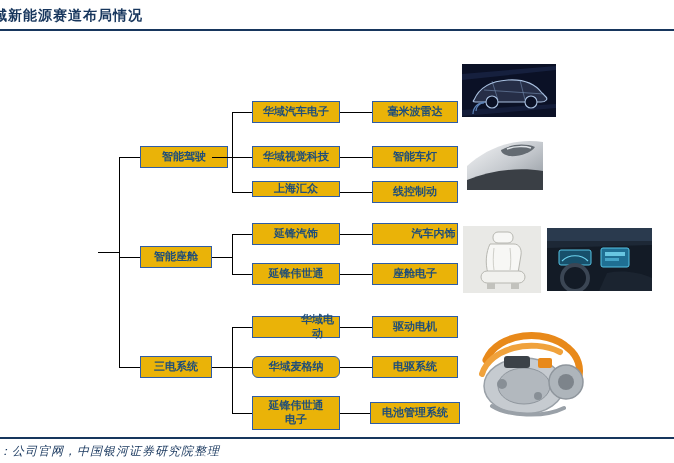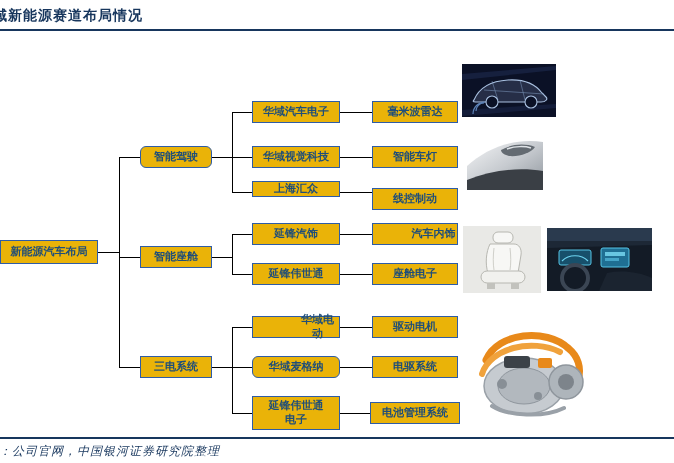--- a/index.html
+++ b/index.html
@@ -29,39 +29,38 @@
   }
 </style>
 </head>
 <body>
 
 <div class="canvas">
 
   <div class="page-title">域新能源赛道布局情况</div>
   <div class="rule" style="top:29px;height:2px;"></div>
 
-  <div class="node" style="left:0px;top:240px;width:98px;height:24px;">新能源汽车布局</div>
 
-  <div class="node" style="left:140px;top:146px;width:72px;height:22px;border-radius:6px;">智能驾驶</div>
+  <div class="node" style="left:140px;top:146px;width:88px;height:22px;">智能驾驶</div>
   <div class="node" style="left:140px;top:246px;width:72px;height:22px;">智能座舱</div>
   <div class="node" style="left:140px;top:356px;width:72px;height:22px;">三电系统</div>
 
   <div class="node" style="left:252px;top:101px;width:88px;height:22px;">华域汽车电子</div>
   <div class="node" style="left:252px;top:146px;width:88px;height:22px;">华域视觉科技</div>
   <div class="node" style="left:252px;top:181px;width:88px;height:16px;">上海汇众</div>
   <div class="node" style="left:252px;top:223px;width:88px;height:22px;">延锋汽饰</div>
   <div class="node" style="left:252px;top:263px;width:88px;height:22px;">延锋伟世通</div>
   <div class="node" style="left:252px;top:316px;width:88px;height:22px;padding-left:43px;">华域电动</div>
   <div class="node" style="left:252px;top:356px;width:88px;height:22px;border-radius:6px;">华域麦格纳</div>
   <div class="node" style="left:252px;top:396px;width:88px;height:34px;">延锋伟世通
 电子</div>
 
   <div class="node" style="left:372px;top:101px;width:86px;height:22px;">毫米波雷达</div>
   <div class="node" style="left:372px;top:146px;width:86px;height:22px;">智能车灯</div>
-  <div class="node" style="left:372px;top:188px;width:86px;height:22px;">线控制动</div>
+  <div class="node" style="left:372px;top:181px;width:86px;height:22px;">线控制动</div>
   <div class="node" style="left:372px;top:223px;width:86px;height:22px;padding-left:37px;">汽车内饰</div>
   <div class="node" style="left:372px;top:263px;width:86px;height:22px;">座舱电子</div>
   <div class="node" style="left:372px;top:316px;width:86px;height:22px;">驱动电机</div>
   <div class="node" style="left:372px;top:356px;width:86px;height:22px;">电驱系统</div>
   <div class="node" style="left:370px;top:402px;width:90px;height:22px;">电池管理系统</div>
 
   <div class="hline" style="left:98px;top:252px;width:21px;"></div>
   <div class="vline" style="left:119px;top:157px;height:211px;"></div>
   <div class="hline" style="left:119px;top:157px;width:21px;"></div>
   <div class="hline" style="left:119px;top:257px;width:21px;"></div>

